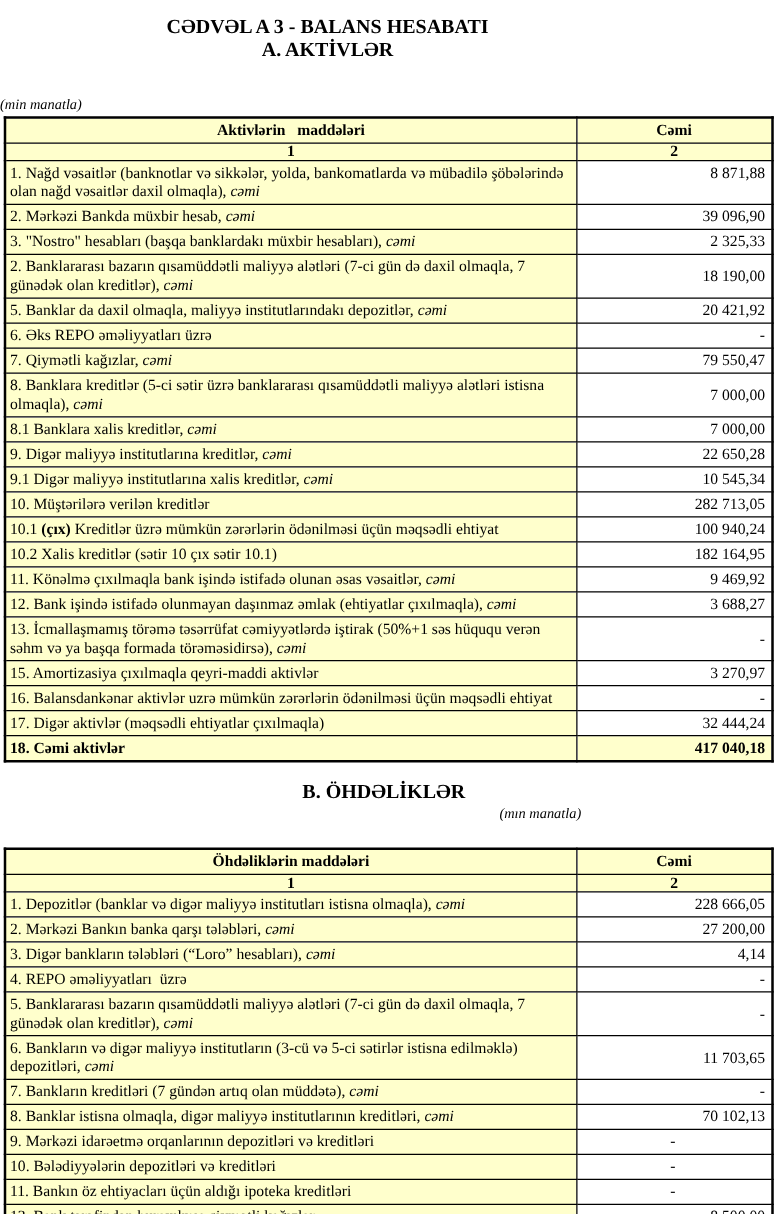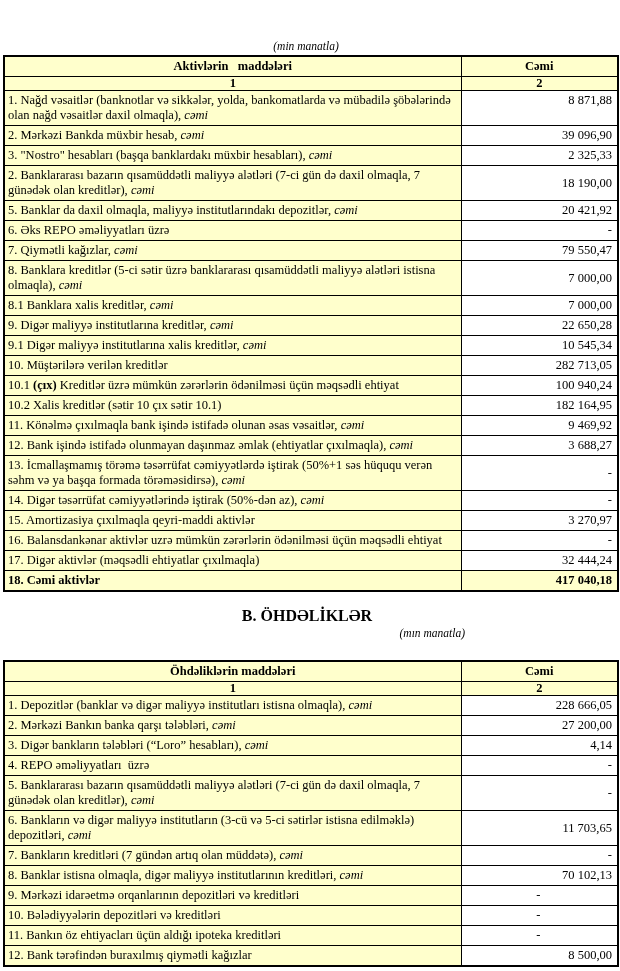--- a/index.html
+++ b/index.html
@@ -20,21 +20,21 @@
     line-height: 19px;
   }
 
   .unit-note {
     font-style: italic;
     font-size: 11.5px;
     line-height: 14px;
   }
   .note-a {
     width: 612px;
-    text-align: center;
+    text-align: left;
     margin-top: 27px;
     margin-bottom: 2px;
   }
   .note-b {
     width: 617px;
     text-align: right;
     padding-right: 152px;
     margin-top: 1px;
     margin-bottom: 20px;
   }
@@ -88,20 +88,24 @@
     font-weight: bold;
   }
   span.i { font-style: italic; }
   span.b { font-weight: bold; }
 </style>
 </head>
 <body>
 
 <div class="page">
 
+  <div class="title-block">
+    <div>CƏDVƏL A 3 - BALANS HESABATI</div>
+    <div>A. AKTİVLƏR</div>
+  </div>
 
   <div class="unit-note note-a">(min manatla)</div>
 
   <table class="fin-table">
     <colgroup>
         <col class="c-label">
         <col class="c-value">
       </colgroup>
     <thead>
       <tr class="hdr">
@@ -176,24 +180,20 @@
         </tr>
         <tr>
           <td class="label"><span>12. Bank işində istifadə olunmayan daşınmaz əmlak (ehtiyatlar çıxılmaqla), </span><span class="i">cəmi</span></td>
           <td class="value">3 688,27</td>
         </tr>
         <tr>
           <td class="label"><span>13. İcmallaşmamış törəmə təsərrüfat cəmiyyətlərdə iştirak (50%+1 səs hüququ verən səhm və ya başqa formada törəməsidirsə), </span><span class="i">cəmi</span></td>
           <td class="value">-</td>
         </tr>
         <tr>
-          <td class="label"><span>14. Digər təsərrüfat cəmiyyətlərində iştirak (50%-dən az), </span><span class="i">cəmi</span></td>
-          <td class="value">-</td>
-        </tr>
-        <tr>
           <td class="label"><span>15. Amortizasiya çıxılmaqla qeyri-maddi aktivlər</span></td>
           <td class="value">3 270,97</td>
         </tr>
         <tr>
           <td class="label"><span>16. Balansdankənar aktivlər uzrə mümkün zərərlərin ödənilməsi üçün məqsədli ehtiyat</span></td>
           <td class="value">-</td>
         </tr>
         <tr>
           <td class="label"><span>17. Digər aktivlər (məqsədli ehtiyatlar çıxılmaqla)</span></td>
           <td class="value">32 444,24</td>

